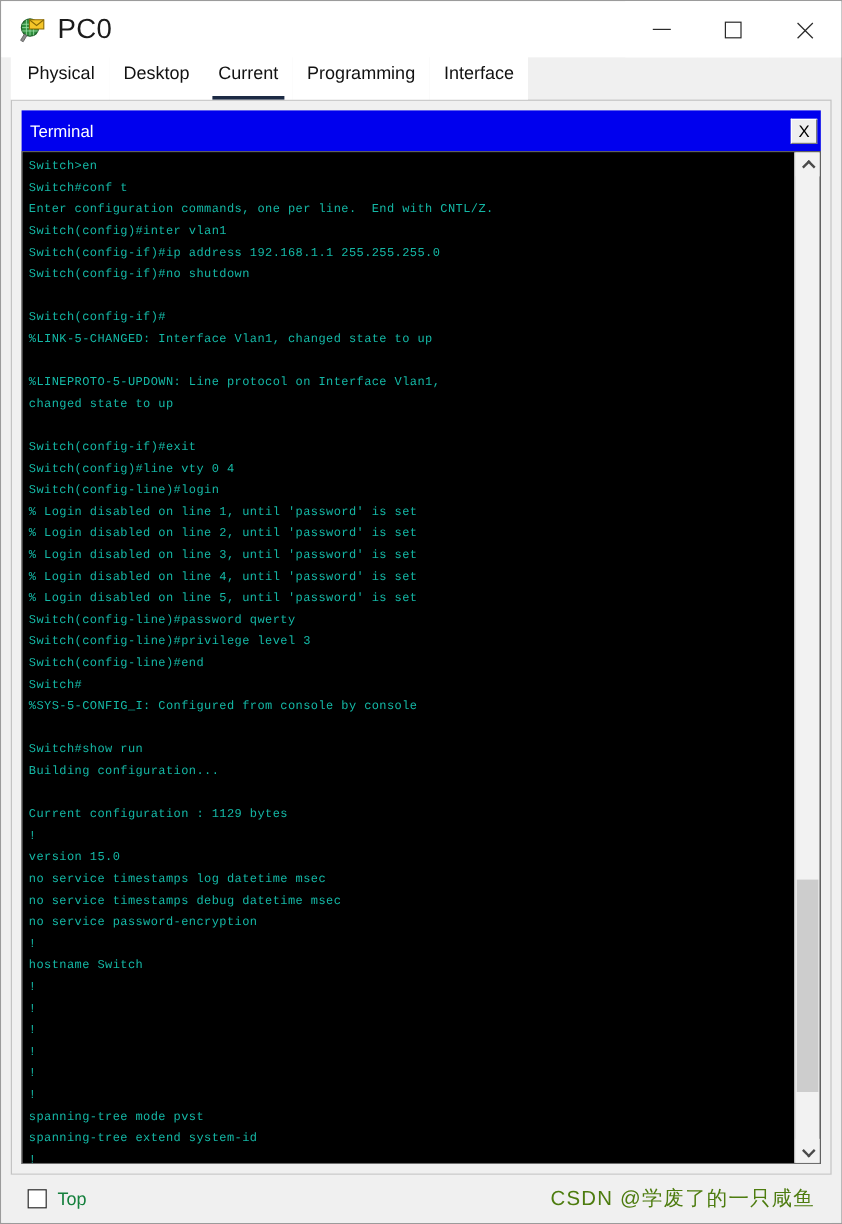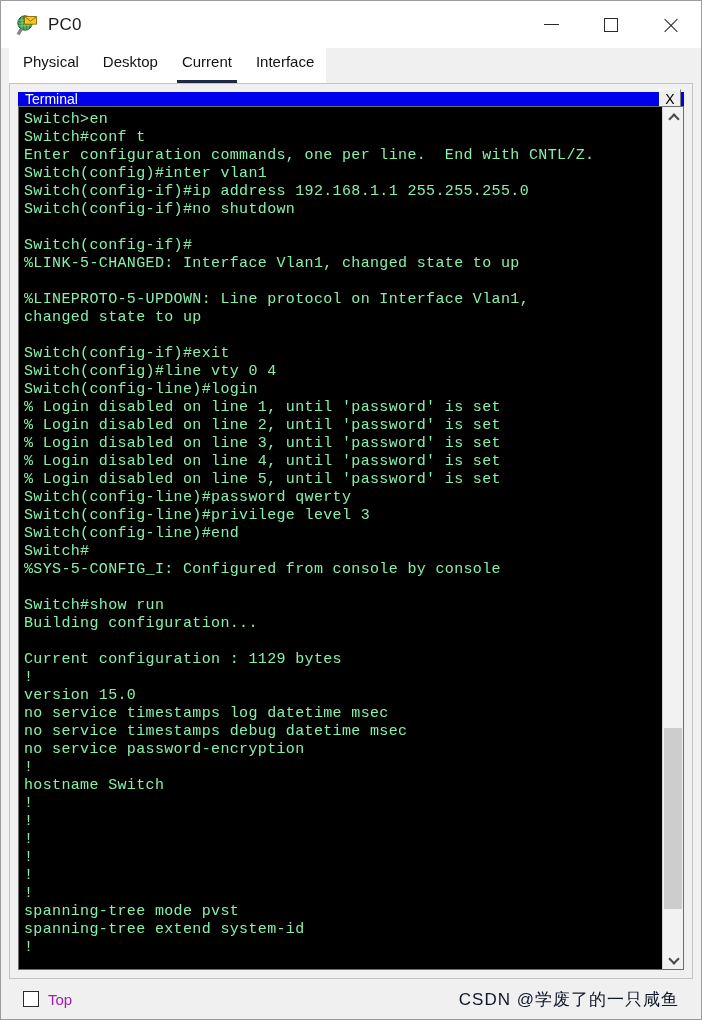--- a/index.html
+++ b/index.html
@@ -41,21 +41,21 @@
     padding-left: 14px;
     gap: 9px;
   }
   .app-icon {
     width: 24px;
     height: 24px;
     position: relative;
     flex: 0 0 auto;
   }
   .title-text {
-    font-size: 17px;
+    font-size: 23px;
     color: #1b1b1b;
     font-family: "Liberation Sans", sans-serif;
     letter-spacing: 0.2px;
   }
   .title-spacer { flex: 1 1 auto; }
   .win-btns {
     display: flex;
     height: 47px;
   }
   .win-btn {
@@ -157,21 +157,21 @@
 
   
   .term-window {
     flex: 1 1 auto;
     display: flex;
     flex-direction: column;
     min-height: 0;
     background: #f0f0f0;
   }
   .term-titlebar {
-    height: 14px;
+    height: 34px;
     background: #0000ee;
     display: flex;
     align-items: center;
     padding: 0 3px 0 7px;
     box-sizing: border-box;
     flex: 0 0 auto;
   }
   .term-title {
     color: #ffffff;
     font-size: 14px;
@@ -207,23 +207,23 @@
   .term-screen {
     flex: 1 1 auto;
     background: #000000;
     overflow: hidden;
     padding: 4px 0 0 5px;
     box-sizing: border-box;
     min-width: 0;
   }
   .term-screen pre {
     margin: 0;
-    color: #86efac;
+    color: #14b8a6;
     font-family: "Liberation Mono", "DejaVu Sans Mono", monospace;
-    font-size: 15px;
+    font-size: 10px;
     line-height: 18px;
     white-space: pre;
     letter-spacing: 0.35px;
   }
 
   
   .vscroll {
     width: 21px;
     flex: 0 0 auto;
     background: #f2f2f2;
@@ -287,29 +287,29 @@
   }
   .chkbox {
     width: 16px;
     height: 16px;
     background: #ffffff;
     border: 1px solid #2b2b2b;
     box-sizing: border-box;
   }
   .chk-label {
     font-size: 15px;
-    color: #a21caf;
+    color: #15803d;
     font-family: "Liberation Sans", sans-serif;
   }
   .watermark {
     position: absolute;
     right: 14px;
     top: 50%;
     transform: translateY(-50%);
-    color: #0f172a;
+    color: #4d7c0f;
     font-size: 17px;
     font-family: "Liberation Sans", "DejaVu Sans", sans-serif;
     white-space: nowrap;
     letter-spacing: 1px;
   }
 </style>
 </head>
 <body>
 
 <div class="window">
@@ -340,20 +340,21 @@
       </button>
     </div>
   </div>
 
   <div class="body-area">
 
     <div class="tabstrip">
       <button class="tab first">Physical</button>
       <button class="tab">Desktop</button>
       <button class="tab active">Current</button>
+      <button class="tab">Programming</button>
       <button class="tab">Interface</button>
       <div class="tabstrip-fill"></div>
     </div>
 
     <div class="desktop-panel">
 
       <div class="term-window">
 
         <div class="term-titlebar">
           <span class="term-title">Terminal</span>

